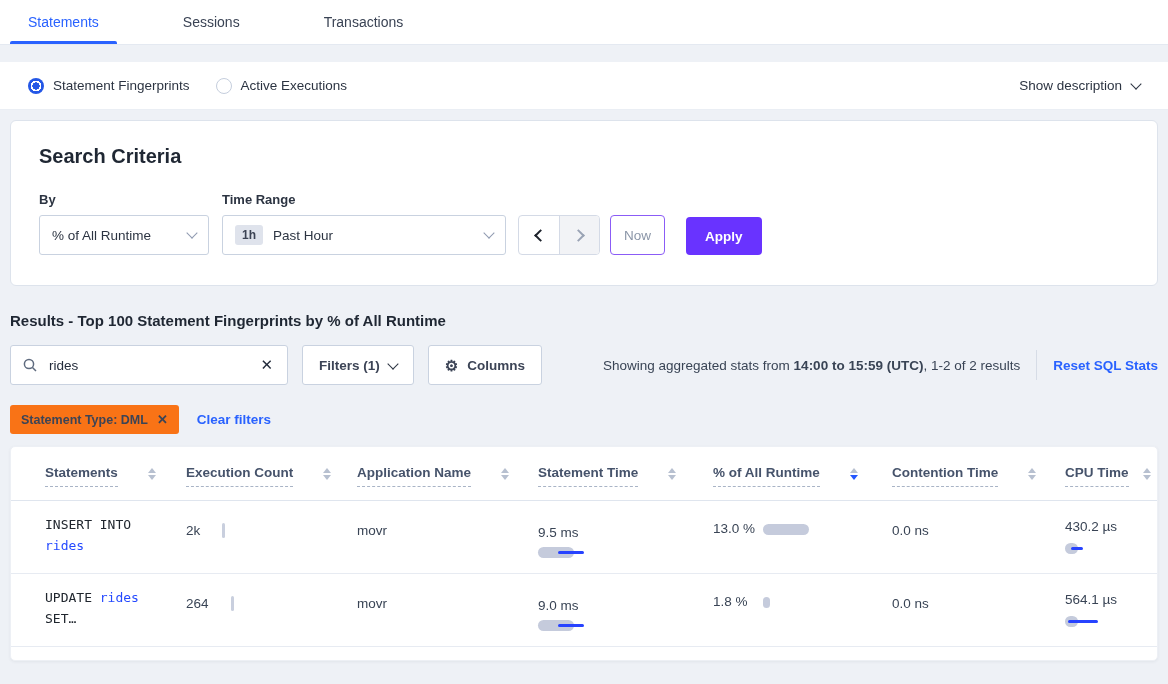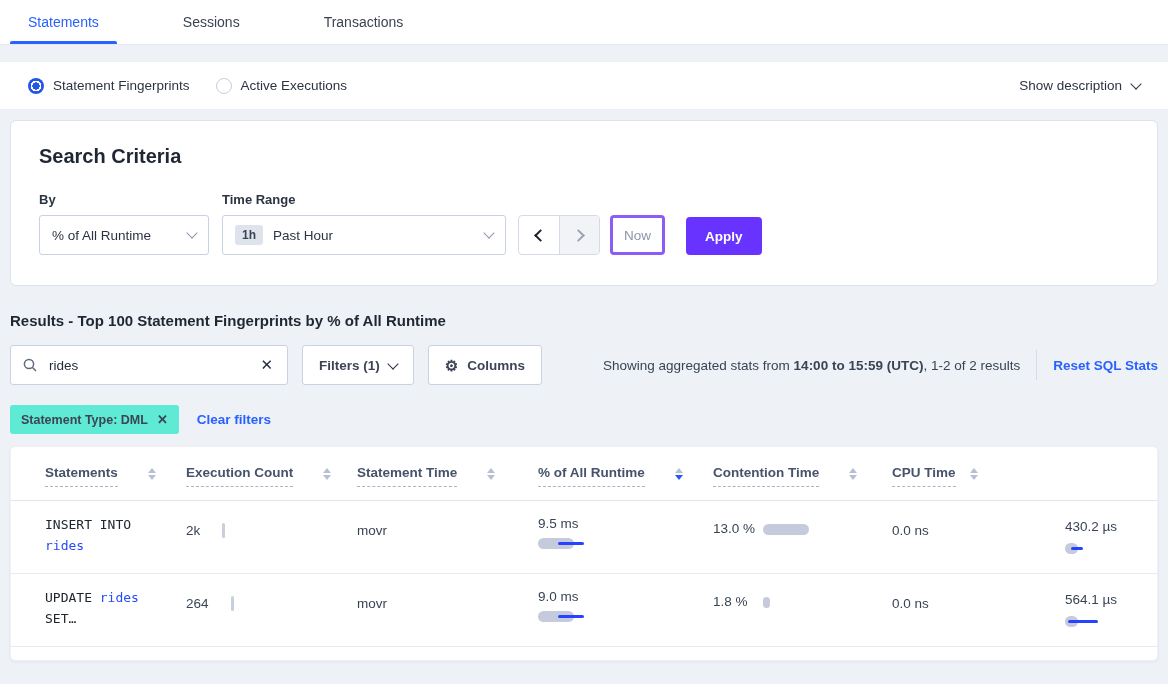--- a/index.html
+++ b/index.html
@@ -36,37 +36,37 @@
   .sel-top { width:64px; margin-right:20px; justify-content:space-between; }
   .sel-by  { width:170px; margin-right:13px; justify-content:space-between; }
   .sel-time { width:284px; margin-right:12px; }
   .badge-1h { background:#dfe3ec; color:#3c4354; font-weight:bold; font-size:12px; border-radius:3px; padding:3px 7px; margin-right:10px; }
   .sel-time .chev { margin-left:auto; }
   .navgroup { display:flex; height:40px; border:1px solid #d4dae6; border-radius:4px; overflow:hidden; margin-right:10px; background:#fff; }
   .navbtn { width:40px; display:flex; align-items:center; justify-content:center; cursor:pointer; }
   .navbtn.next { background:#f2f3f6; border-left:1px solid #d4dae6; }
   .arrow-l { width:9px; height:9px; border-left:2.6px solid #1d222b; border-bottom:2.6px solid #1d222b; transform:rotate(45deg); margin-left:3px; }
   .arrow-r { width:9px; height:9px; border-left:2.2px solid #9aa3b5; border-bottom:2.2px solid #9aa3b5; transform:rotate(225deg); margin-right:3px; }
-  .now-btn { height:40px; width:55px; background:#fff; border:3px solid #8b5cf6; border-radius:4px; color:#8b96a8; display:flex; align-items:center; justify-content:center; margin-right:21px; cursor:pointer; }
+  .now-btn { height:40px; width:55px; background:#fff; border:1px solid #8b5cf6; border-radius:4px; color:#8b96a8; display:flex; align-items:center; justify-content:center; margin-right:21px; cursor:pointer; }
   .apply-btn { height:38px; padding:0 19px; background:#6933ff; border:none; border-radius:4px; color:#fff; font-weight:bold; font-size:13.5px; display:flex; align-items:center; cursor:pointer; font-family:"Liberation Sans",sans-serif; }
   
   .results-h { margin:26px 10px 0; font-size:15px; font-weight:bold; color:#1f2733; }
   .controls { margin:16px 10px 0; display:flex; align-items:center; }
   .searchbox { width:278px; height:40px; background:#fff; border:1px solid #c9d2e0; border-radius:3px; display:flex; align-items:center; padding:0 12px; }
   .searchbox input { border:none; outline:none; flex:1; margin-left:10px; font-size:13.5px; color:#242c3c; font-family:"Liberation Sans",sans-serif; background:transparent; }
   .clear-x { color:#242c3c; font-size:15px; cursor:pointer; padding:0 2px; }
   .ctl-btn { height:40px; margin-left:14px; background:#fff; border:1px solid #c9d2e0; border-radius:3px; display:flex; align-items:center; gap:9px; padding:0 16px; font-weight:bold; color:#3c4456; cursor:pointer; font-size:13.5px; }
   .gear { font-size:15px; color:#3c4456; line-height:1; }
   .stats-right { margin-left:auto; display:flex; align-items:center; color:#394455; }
   .stats-right b { white-space:pre; }
   .vdivider { width:1px; height:30px; background:#d6dce6; margin:0 16px; }
   .reset-link { color:#2962ff; font-weight:bold; cursor:pointer; white-space:nowrap; }
   
   .chips { margin:20px 10px 0; display:flex; align-items:center; gap:18px; }
-  .chip { background:#5eead4; border-radius:3px; padding:7px 11px; font-size:12.5px; font-weight:bold; color:#3c4456; display:flex; align-items:center; gap:9px; }
+  .chip { background:#f97316; border-radius:3px; padding:7px 11px; font-size:12.5px; font-weight:bold; color:#3c4456; display:flex; align-items:center; gap:9px; }
   .chip .x { cursor:pointer; font-size:13px; }
   .clear-filters { color:#2962ff; font-weight:bold; font-size:13.5px; cursor:pointer; }
   
   .table-card { margin:12px 10px 0; background:#fff; border:1px solid #edf0f5; border-radius:5px; box-shadow:0 1px 3px rgba(60,70,90,.07); padding-bottom:13px; }
   .thead, .trow { display:grid; grid-template-columns:141px 171px 181px 175px 179px 173px auto; padding:0 12px 0 34px; }
   .thead { border-bottom:1px solid #dfe5ee; }
   .hcell { display:flex; align-items:flex-start; padding:18px 0 13px; cursor:pointer; }
   .hlabel { font-size:13.5px; font-weight:bold; color:#46536b; border-bottom:1px dashed #a9b4c6; padding-bottom:6px; white-space:nowrap; }
   .sort { display:inline-flex; flex-direction:column; gap:2px; margin-left:30px; margin-top:3px; }
   .hcell:last-child .sort { margin-left:14px; }
@@ -74,21 +74,21 @@
   .tri.up { border-bottom:5px solid #b7c0d0; }
   .tri.dn { border-top:5px solid #b7c0d0; }
   .tri.dn.active { border-top-color:#2457ff; }
   .trow { border-bottom:1px solid #e7ebf2; min-height:73px; padding-top:13px; padding-bottom:12px; align-items:flex-start; }
   .cell { font-size:13.5px; color:#394455; }
   .stmt-cell { font-family:"DejaVu Sans Mono","Liberation Mono",monospace; font-size:13px; line-height:21px; width:116px; color:#20262e; cursor:pointer; }
   .code-link { color:#2449ff; cursor:pointer; }
   .exec-cell { display:flex; align-items:center; margin-top:9px; }
   .vbar { display:inline-block; width:3px; height:15px; background:#c9cfde; border-radius:2px; margin-left:22px; }
   .app-cell, .cont-cell { margin-top:9px; }
-  .time-cell { margin-top:2px; }
+  .time-cell { margin-top:11px; }
   .hbar { position:relative; height:11px; margin-top:7px; }
   .hbar .track { position:absolute; left:0; top:0; height:11px; border-radius:5.5px; background:#c5cbdc; }
   .hbar .line { position:absolute; top:4px; height:3px; border-radius:2px; background:#2743ff; }
   .pct-cell { display:flex; align-items:center; gap:6px; margin-top:2px; }
   .pct-cell .val { width:44px; line-height:26px; }
   .pct-cell .hbar { margin-top:0; flex:none; }
   .cpu-cell { width:54px; }
   .cpu-cell .val { line-height:26px; display:block; }
   .cpu-cell .hbar { margin-top:3px; }
   svg { display:block; }
@@ -196,20 +196,27 @@
         </div>
       </div>
       <div class="hcell">
         <span class="hlabel">Execution Count</span>
         <div class="sort">
           <div class="tri up"></div>
           <div class="tri dn"></div>
         </div>
       </div>
       <div class="hcell">
+        <span class="hlabel">Application Name</span>
+        <div class="sort">
+          <div class="tri up"></div>
+          <div class="tri dn"></div>
+        </div>
+      </div>
+      <div class="hcell">
         <span class="hlabel">Statement Time</span>
         <div class="sort">
           <div class="tri up"></div>
           <div class="tri dn"></div>
         </div>
       </div>
       <div class="hcell">
         <span class="hlabel">% of All Runtime</span>
         <div class="sort">
           <div class="tri up"></div>

